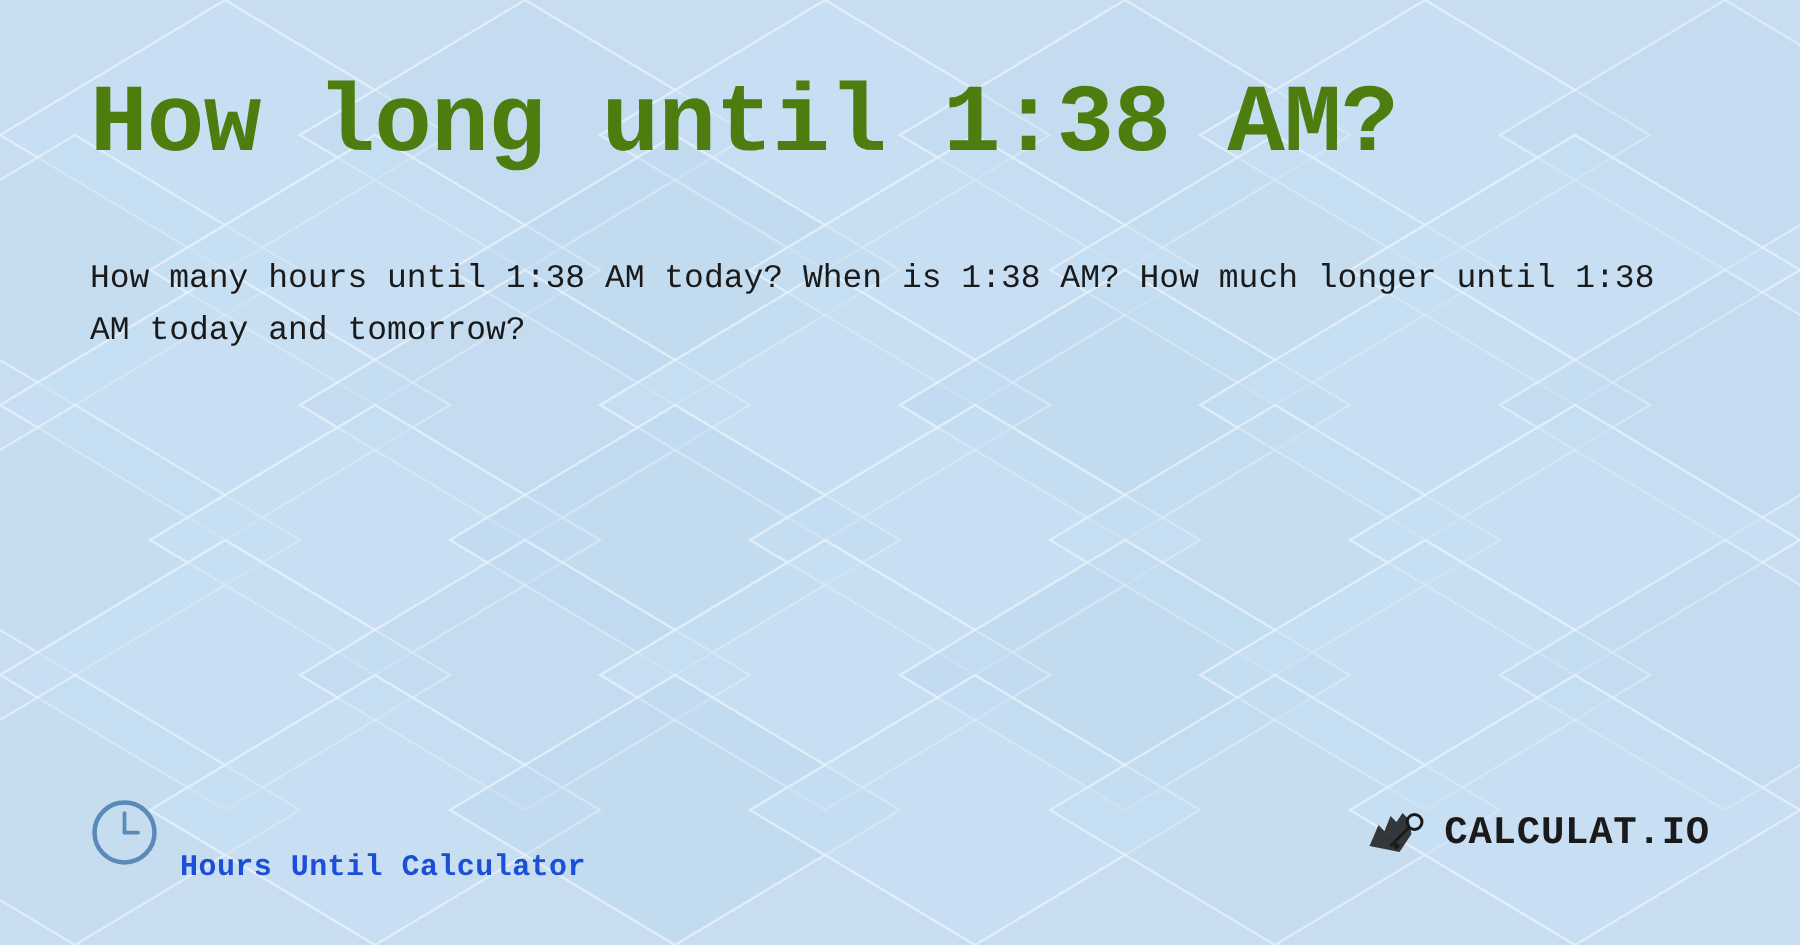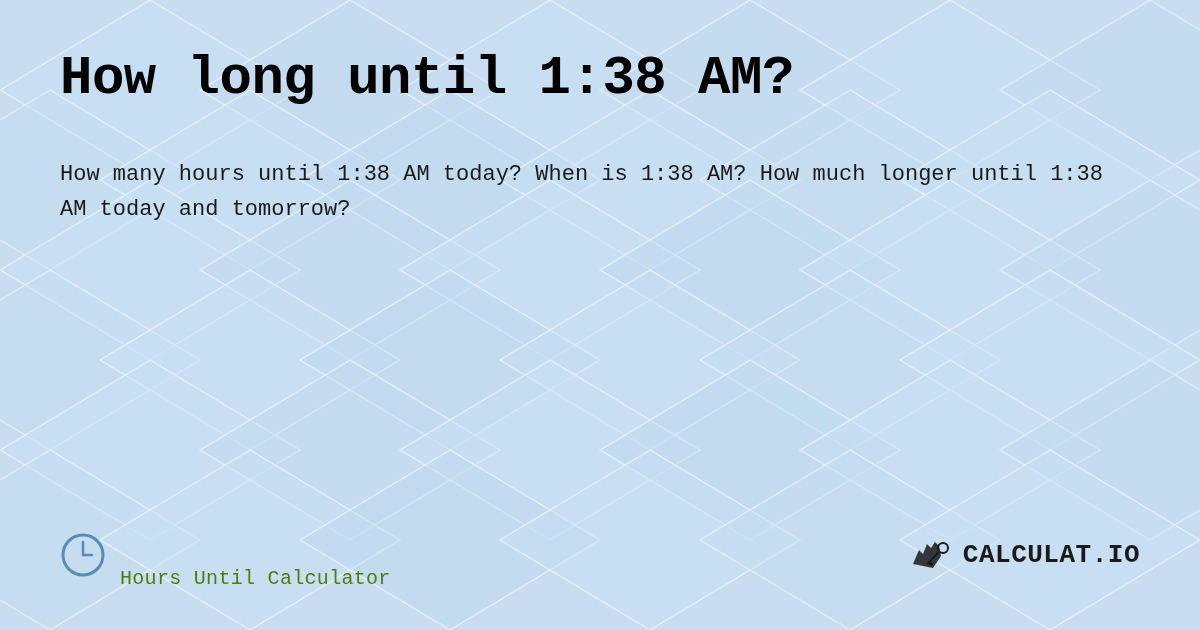--- a/index.html
+++ b/index.html
@@ -26,23 +26,23 @@
       flex-direction: column;
       justify-content: space-between;
     }
 
     .main-content {
       flex: 1;
     }
 
     h1 {
       font-family: 'Courier New', Courier, monospace;
-      font-size: 54px;
+      font-size: 64px;
       font-weight: 700;
-      color: #000000;
+      color: #4d7c0f;
       margin-bottom: 48px;
       letter-spacing: -0.5px;
     }
 
     .description {
       font-family: Liberation Mono, monospace;
       font-size: 22px;
       color: #1a1a1a;
       line-height: 1.6;
       max-width: 1050px;
@@ -57,22 +57,22 @@
 
     .brand-left {
       display: flex;
       align-items: center;
       gap: 14px;
     }
 
     .brand-left-text {
       font-family: 'Courier New', Courier, monospace;
       font-size: 20px;
-      font-weight: 400;
-      color: #4d7c0f;
+      font-weight: 700;
+      color: #1d4ed8;
       letter-spacing: 0.3px;
       margin-top: 48px;
     }
 
     .brand-right {
       display: flex;
       align-items: center;
       gap: 10px;
     }
 

